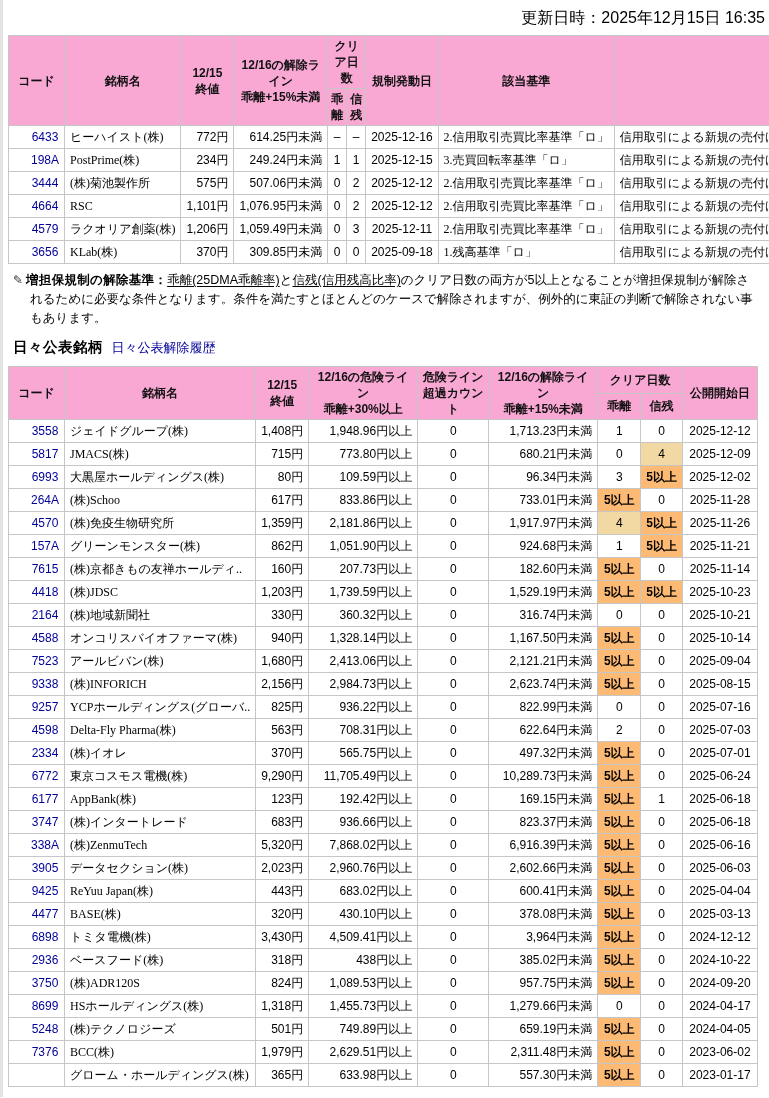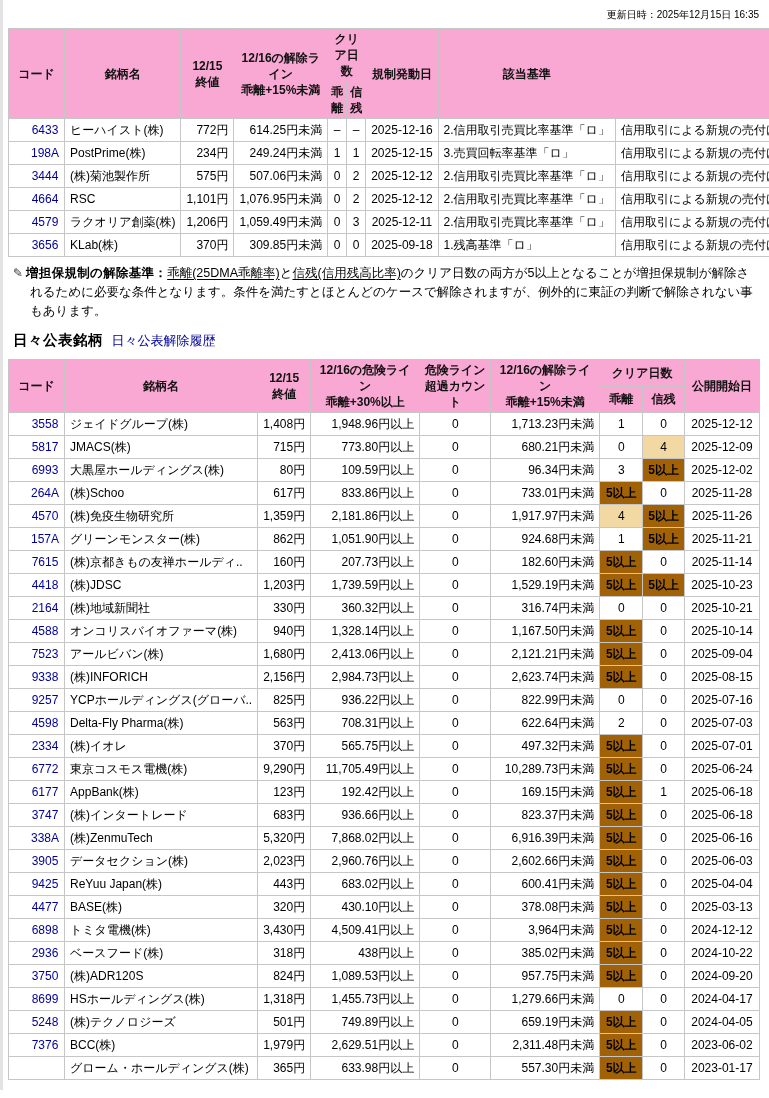--- a/index.html
+++ b/index.html
@@ -7,22 +7,22 @@
     width:769px;
     font-family:"Liberation Sans","DejaVu Sans",sans-serif;
     color:#000;
     border-left:3px solid #e3e3e3;
     box-sizing:border-box;
     overflow-x:hidden;
   }
   .page{padding:6px 0 10px 5px;}
   .updated{
     text-align:right;
-    font-size:10px;
-    padding:2px 10px 6px 0;
+    font-size:16px;
+    padding:2px 4px 6px 0;
   }
   .section-head{margin:10px 0 9px 5px;}
   .section-title{
     display:inline;
     font-size:14.5px;
     font-weight:bold;
     margin:0;
     letter-spacing:.5px;
   }
   .history-link{
@@ -47,25 +47,25 @@
   th{
     background:#f9a8d4;
     font-weight:bold;
     text-align:center;
     white-space:pre-line;
     color:#111;
     padding:2px 3px;
   }
   td a{color:#000099;text-decoration:none;}
   .c-code{text-align:center;padding-left:22px;}
-  .c-name{text-align:left;}
+  .c-name{text-align:left;font-family:Liberation Serif, serif;}
   .c-num{text-align:right;}
   .c-ctr{text-align:center;}
   .c-date{text-align:center;margin-left:17px;}
-  td.hl5{background:#a16207;font-weight:bold;}
+  td.hl5{background:#fdba74;font-weight:bold;}
   td.hl4{background:#f2d9a4;}
   
   #t1 .w-code{width:42px;}  #t1 .w-name{width:102px;}
   #t1 .w-close{width:46px;} #t1 .w-line{width:104px;}
   #t1 .w-k{width:28px;}     #t1 .w-s{width:30px;}
   #t1 .w-date{width:66px;}  #t1 .w-crit{width:142px;}
   #t1 .w-restr{width:200px;}
   
   #t2 .w-code{width:42px;}  #t2 .w-name{width:168px;}
   #t2 .w-close{width:44px;} #t2 .w-line{width:102px;}

